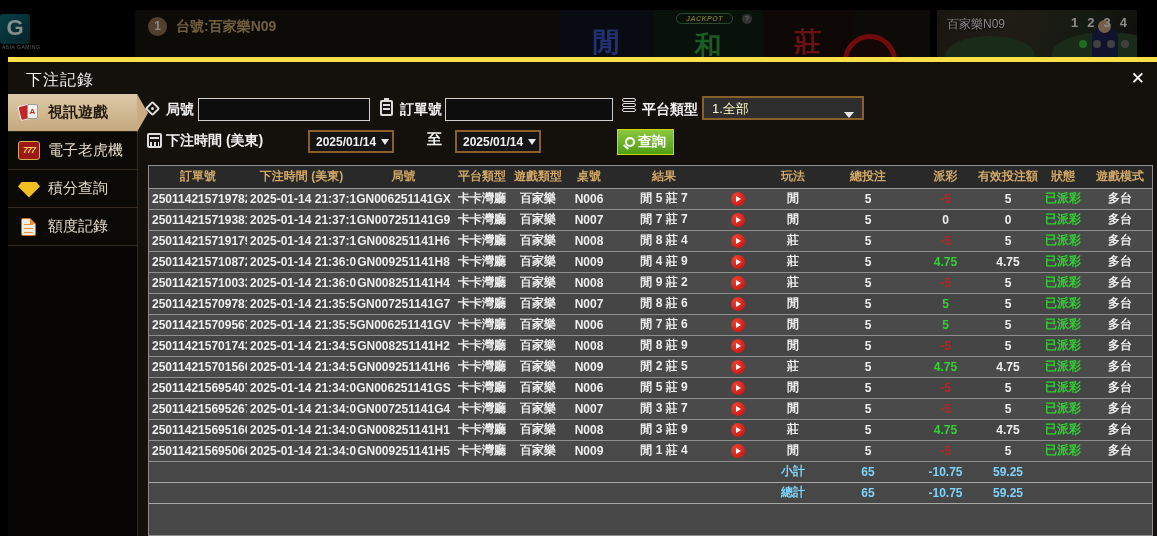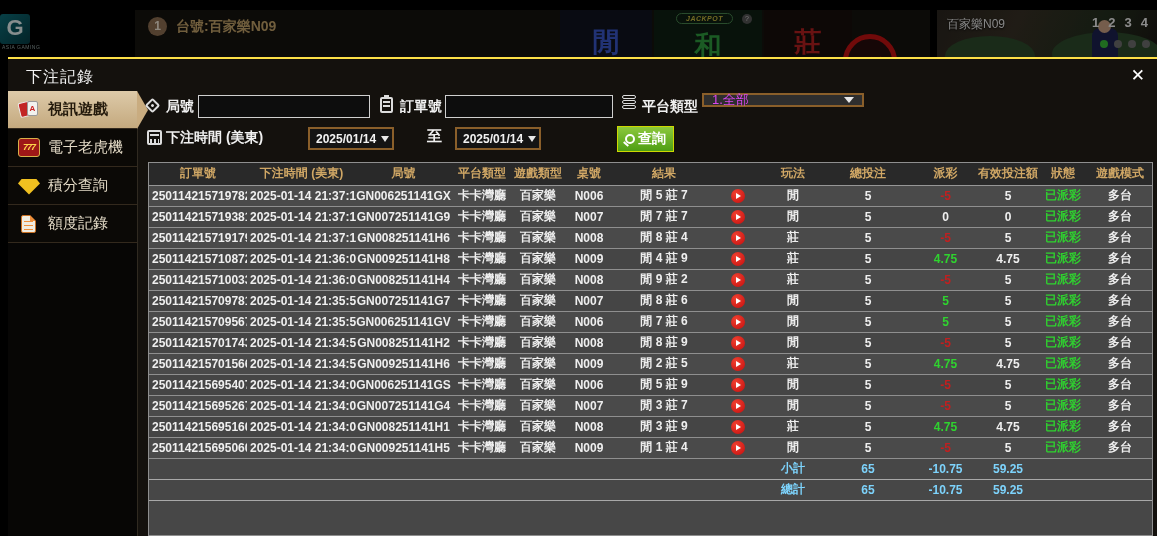--- a/index.html
+++ b/index.html
@@ -21,36 +21,36 @@
   .zone-glyph { font-size:27px; font-weight:bold; display:block; text-align:center; margin-top:14px; }
   #zone-player { left:560px; width:92px; background:#10141f; }
   #zone-player .zone-glyph { color:#3a57c9; }
   #zone-tie { left:654px; width:108px; background:#0e1f14; }
   #zone-tie .zone-glyph { color:#2f9e3f; margin-top:18px; }
   #zone-banker { left:764px; width:88px; background:#170e0c; }
   #zone-banker .zone-glyph { color:#b32020; }
   #jackpot-pill { position:absolute; top:3px; left:22px; border:1px solid #47824c; border-radius:8px; color:#c6b73e; font-size:7px; font-style:italic; font-weight:bold; padding:1px 9px; letter-spacing:.5px; }
   #jackpot-q { position:absolute; top:4px; left:88px; width:10px; height:10px; border-radius:50%; background:#555; color:#ccc; font-size:7px; text-align:center; line-height:10px; }
   #dealing-circle { position:absolute; top:34px; left:843px; width:54px; height:54px; border-radius:50%; border:5px solid #c31212; background:#260d0d; color:#d01818; font-size:11px; font-weight:bold; text-align:center; line-height:46px; }
-  #video-thumb { position:absolute; top:10px; left:937px; width:221px; height:47px; background:linear-gradient(115deg,#2b2620 0%,#383126 35%,#24301f 70%,#1c1714 100%); overflow:hidden; }
+  #video-thumb { position:absolute; top:10px; left:937px; width:200px; height:47px; background:linear-gradient(115deg,#2b2620 0%,#383126 35%,#24301f 70%,#1c1714 100%); overflow:hidden; }
   .felt { position:absolute; border-radius:50%; background:#2e4a2c; }
   #felt1 { width:90px; height:40px; left:8px; top:26px; }
   #felt2 { width:110px; height:44px; left:115px; top:22px; }
   #dealer { position:absolute; left:155px; top:18px; width:26px; height:30px; background:#1c2150; border-radius:8px 8px 0 0; }
   #dealer-face { position:absolute; left:161px; top:10px; width:13px; height:13px; background:#caa184; border-radius:50%; }
   #video-title { position:absolute; top:6px; left:10px; color:#e8e8e8; font-size:12px; text-shadow:0 1px 2px #000; }
   #video-pages { position:absolute; top:5px; right:8px; color:#f0f0f0; font-size:13px; font-weight:bold; letter-spacing:2px; }
   #video-pages span { margin-left:7px; }
   .page-dots { position:absolute; top:24px; right:8px; }
   .page-dots i { display:inline-block; width:8px; height:8px; border-radius:50%; background:#6f6f6f; margin-left:6px; }
   .page-dots i.on { background:#38b838; }
   #dim-overlay { position:absolute; inset:0; background:rgba(0,0,0,.42); z-index:5; }
 
   
-  #modal { position:absolute; top:57px; left:8px; width:1149px; height:479px; background:#14110d; z-index:10; border-top:2px solid #fde047; }
+  #modal { position:absolute; top:57px; left:8px; width:1149px; height:479px; background:#14110d; z-index:10; border-top:5px solid #fde047; }
   #modal-title { position:absolute; top:8px; left:18px; color:#f2f2f2; font-size:16px; letter-spacing:1px; }
   #modal-close { position:absolute; top:6px; right:12px; color:#fff; font-size:17px; font-weight:bold; cursor:pointer; }
 
   
   #sidebar { position:absolute; top:32px; left:0; width:130px; bottom:0; background:#070605; border-right:1px solid #302a21; }
   .side-item { position:relative; height:38px; display:flex; align-items:center; padding-left:10px; border-bottom:1px solid #33291d; color:#e3dac6; font-size:15px; cursor:pointer; background:#0b0906; }
   .side-item .lbl { margin-left:8px; }
   .side-item.active { background:linear-gradient(180deg,#ddcaa9,#c4a97e); color:#241a0c; font-weight:bold; }
   .side-item.active::after { content:""; position:absolute; right:-11px; top:0; border-top:19px solid transparent; border-bottom:19px solid transparent; border-left:11px solid #c9ac80; }
   
@@ -74,21 +74,21 @@
   .tag-ic::after { content:""; position:absolute; left:2px; top:2px; width:3px; height:3px; border-radius:50%; background:#ddd; }
   .clip-ic { width:13px; height:16px; border:2px solid #ddd; border-radius:2px; }
   .clip-ic::before { content:""; position:absolute; left:2px; top:-4px; width:5px; height:3px; background:#ddd; }
   .clip-ic::after { content:""; position:absolute; left:1px; top:2px; width:7px; height:2px; background:#ddd; box-shadow:0 4px 0 #ddd; }
   .plat-ic { width:14px; height:16px; }
   .plat-ic i { display:block; width:14px; height:4px; border:1.5px solid #ddd; border-radius:2px; margin-bottom:1px; }
   .cal-ic { width:15px; height:15px; border:2px solid #ddd; border-radius:2px; }
   .cal-ic::before { content:""; position:absolute; left:1px; top:2px; width:9px; height:2px; background:#ddd; }
   .cal-ic::after { content:""; position:absolute; left:1px; top:7px; width:9px; height:4px; background:repeating-linear-gradient(90deg,#ddd 0 2px,transparent 2px 4px); }
   .finput { position:absolute; height:23px; background:#0d0d0d; border:1px solid #cfcfcf; color:#eee; font-size:12px; padding:0 5px; outline:none; }
-  .fselect { position:absolute; height:14px; background:#2e2e2e; border:2px solid #8a5f2a; color:#d946ef; font-size:13px; display:flex; align-items:center; padding:0 8px; cursor:pointer; }
+  .fselect { position:absolute; height:24px; background:#2e2e2e; border:2px solid #8a5f2a; color:#fef9c3; font-size:13px; display:flex; align-items:flex-end; padding:0 8px; cursor:pointer; }
   .fselect .caret { margin-left:auto; width:0; height:0; border-left:5px solid transparent; border-right:5px solid transparent; border-top:6px solid #e8e8e8; }
   .fdate { position:absolute; height:23px; background:#141414; border:2px solid #8a5f2a; color:#f2f2f2; font-size:12px; font-weight:bold; display:flex; align-items:center; padding:0 6px; cursor:pointer; }
   .fdate .caret { margin-left:5px; width:0; height:0; border-left:4px solid transparent; border-right:4px solid transparent; border-top:6px solid #e8e8e8; }
   #query-btn { position:absolute; height:26px; background:linear-gradient(180deg,#8cc83c,#4e9e14); border:1px solid #cdd800; color:#fff; font-size:14px; font-weight:bold; display:flex; align-items:center; padding:0 7px; cursor:pointer; }
   .mag { position:relative; width:10px; height:10px; border:2px solid #fff; border-radius:50%; margin-right:3px; }
   .mag::after { content:""; position:absolute; left:-4px; top:7px; width:6px; height:2px; background:#fff; transform:rotate(40deg); }
 
   
   #table-panel { position:absolute; left:140px; top:103px; width:1005px; bottom:0; background:#474747; border:1px solid #8f8f8f; }
   table { border-collapse:collapse; table-layout:fixed; width:1003px; }

